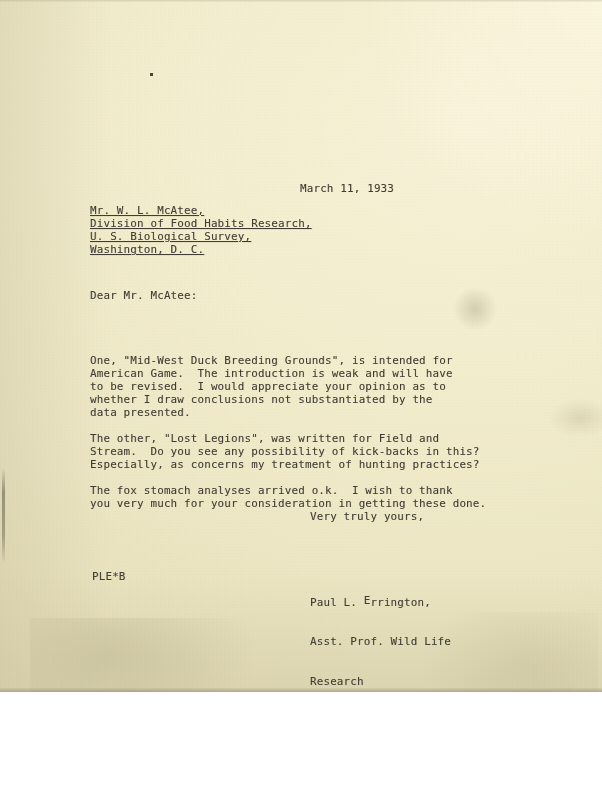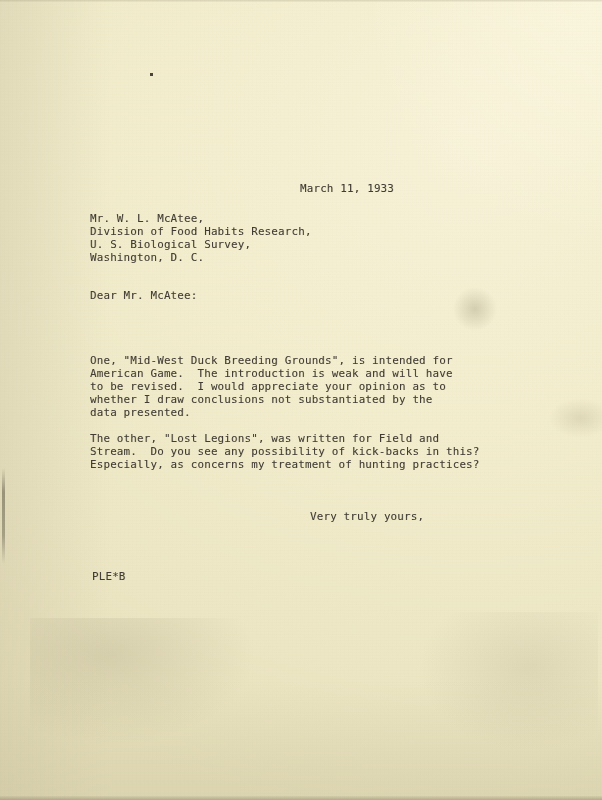--- a/index.html
+++ b/index.html
@@ -4,21 +4,21 @@
 <title>Letter</title>
 <style>
   html, body {
     margin: 0;
     padding: 0;
     background: #ffffff;
   }
   #page {
     position: relative;
     width: 602px;
-    height: 800px;
+    height: 692px;
     overflow: hidden;
     background: #a3a3a3;
     font-family: "DejaVu Sans Mono", "Liberation Mono", monospace;
   }
   
   .paper-base {
     position: absolute;
     inset: 0;
     background:
       radial-gradient(125% 85% at 78% 18%, #f7f2d8 0%, #f2edcd 42%, #ece6c4 78%, #e6dfba 100%);
@@ -105,21 +105,21 @@
   .typed {
     position: absolute;
     color: #413d35;
     font-size: 10.8px;
     line-height: 13.1px;
     letter-spacing: 0.02em;
     white-space: pre;
     text-shadow: 0.4px 0.3px 0 rgba(90,84,66,0.30);
   }
   #date-line     { left: 300px; top: 182px; }
-  #address-block { left: 90px;  top: 212px; }
+  #address-block { left: 90px;  top: 204px; text-decoration: underline; }
   #salutation    { left: 90px;  top: 289px; text-align: center; }
   #para-1        { left: 90px;  top: 315px; }
   #para-2        { left: 90px;  top: 354px; }
   #para-3        { left: 90px;  top: 432px; }
   #para-4        { left: 90px;  top: 484px; }
   #closing       { left: 310px; top: 510px; text-align: center; }
   #initials      { left: 92px;  top: 570px; }
   #signature     { left: 310px; top: 570px; }
 
   .raised-cap {
@@ -158,21 +158,28 @@
   <div class="typed" id="para-2">One, "Mid-West Duck Breeding Grounds", is intended for
 American Game.  The introduction is weak and will have
 to be revised.  I would appreciate your opinion as to
 whether I draw conclusions not substantiated by the
 data presented.</div>
 
   <div class="typed" id="para-3">The other, "Lost Legions", was written for Field and
 Stream.  Do you see any possibility of kick-backs in this?
 Especially, as concerns my treatment of hunting practices?</div>
 
+  <div class="typed" id="para-4">The fox stomach analyses arrived o.k.  I wish to thank
+you very much for your consideration in getting these done.</div>
 
   <div class="typed" id="closing">Very truly yours,</div>
 
   <div class="typed" id="initials">PLE*B</div>
 
+  <div class="typed" id="signature">
+    <div><span>Paul L. </span><span class="raised-cap">E</span><span>rrington,</span></div>
+    <div>Asst. Prof. Wild Life</div>
+    <div>Research</div>
+  </div>
 
   <div class="edge-top"></div>
   <div class="edge-bottom"></div>
 </div>
 
 </body></html>

